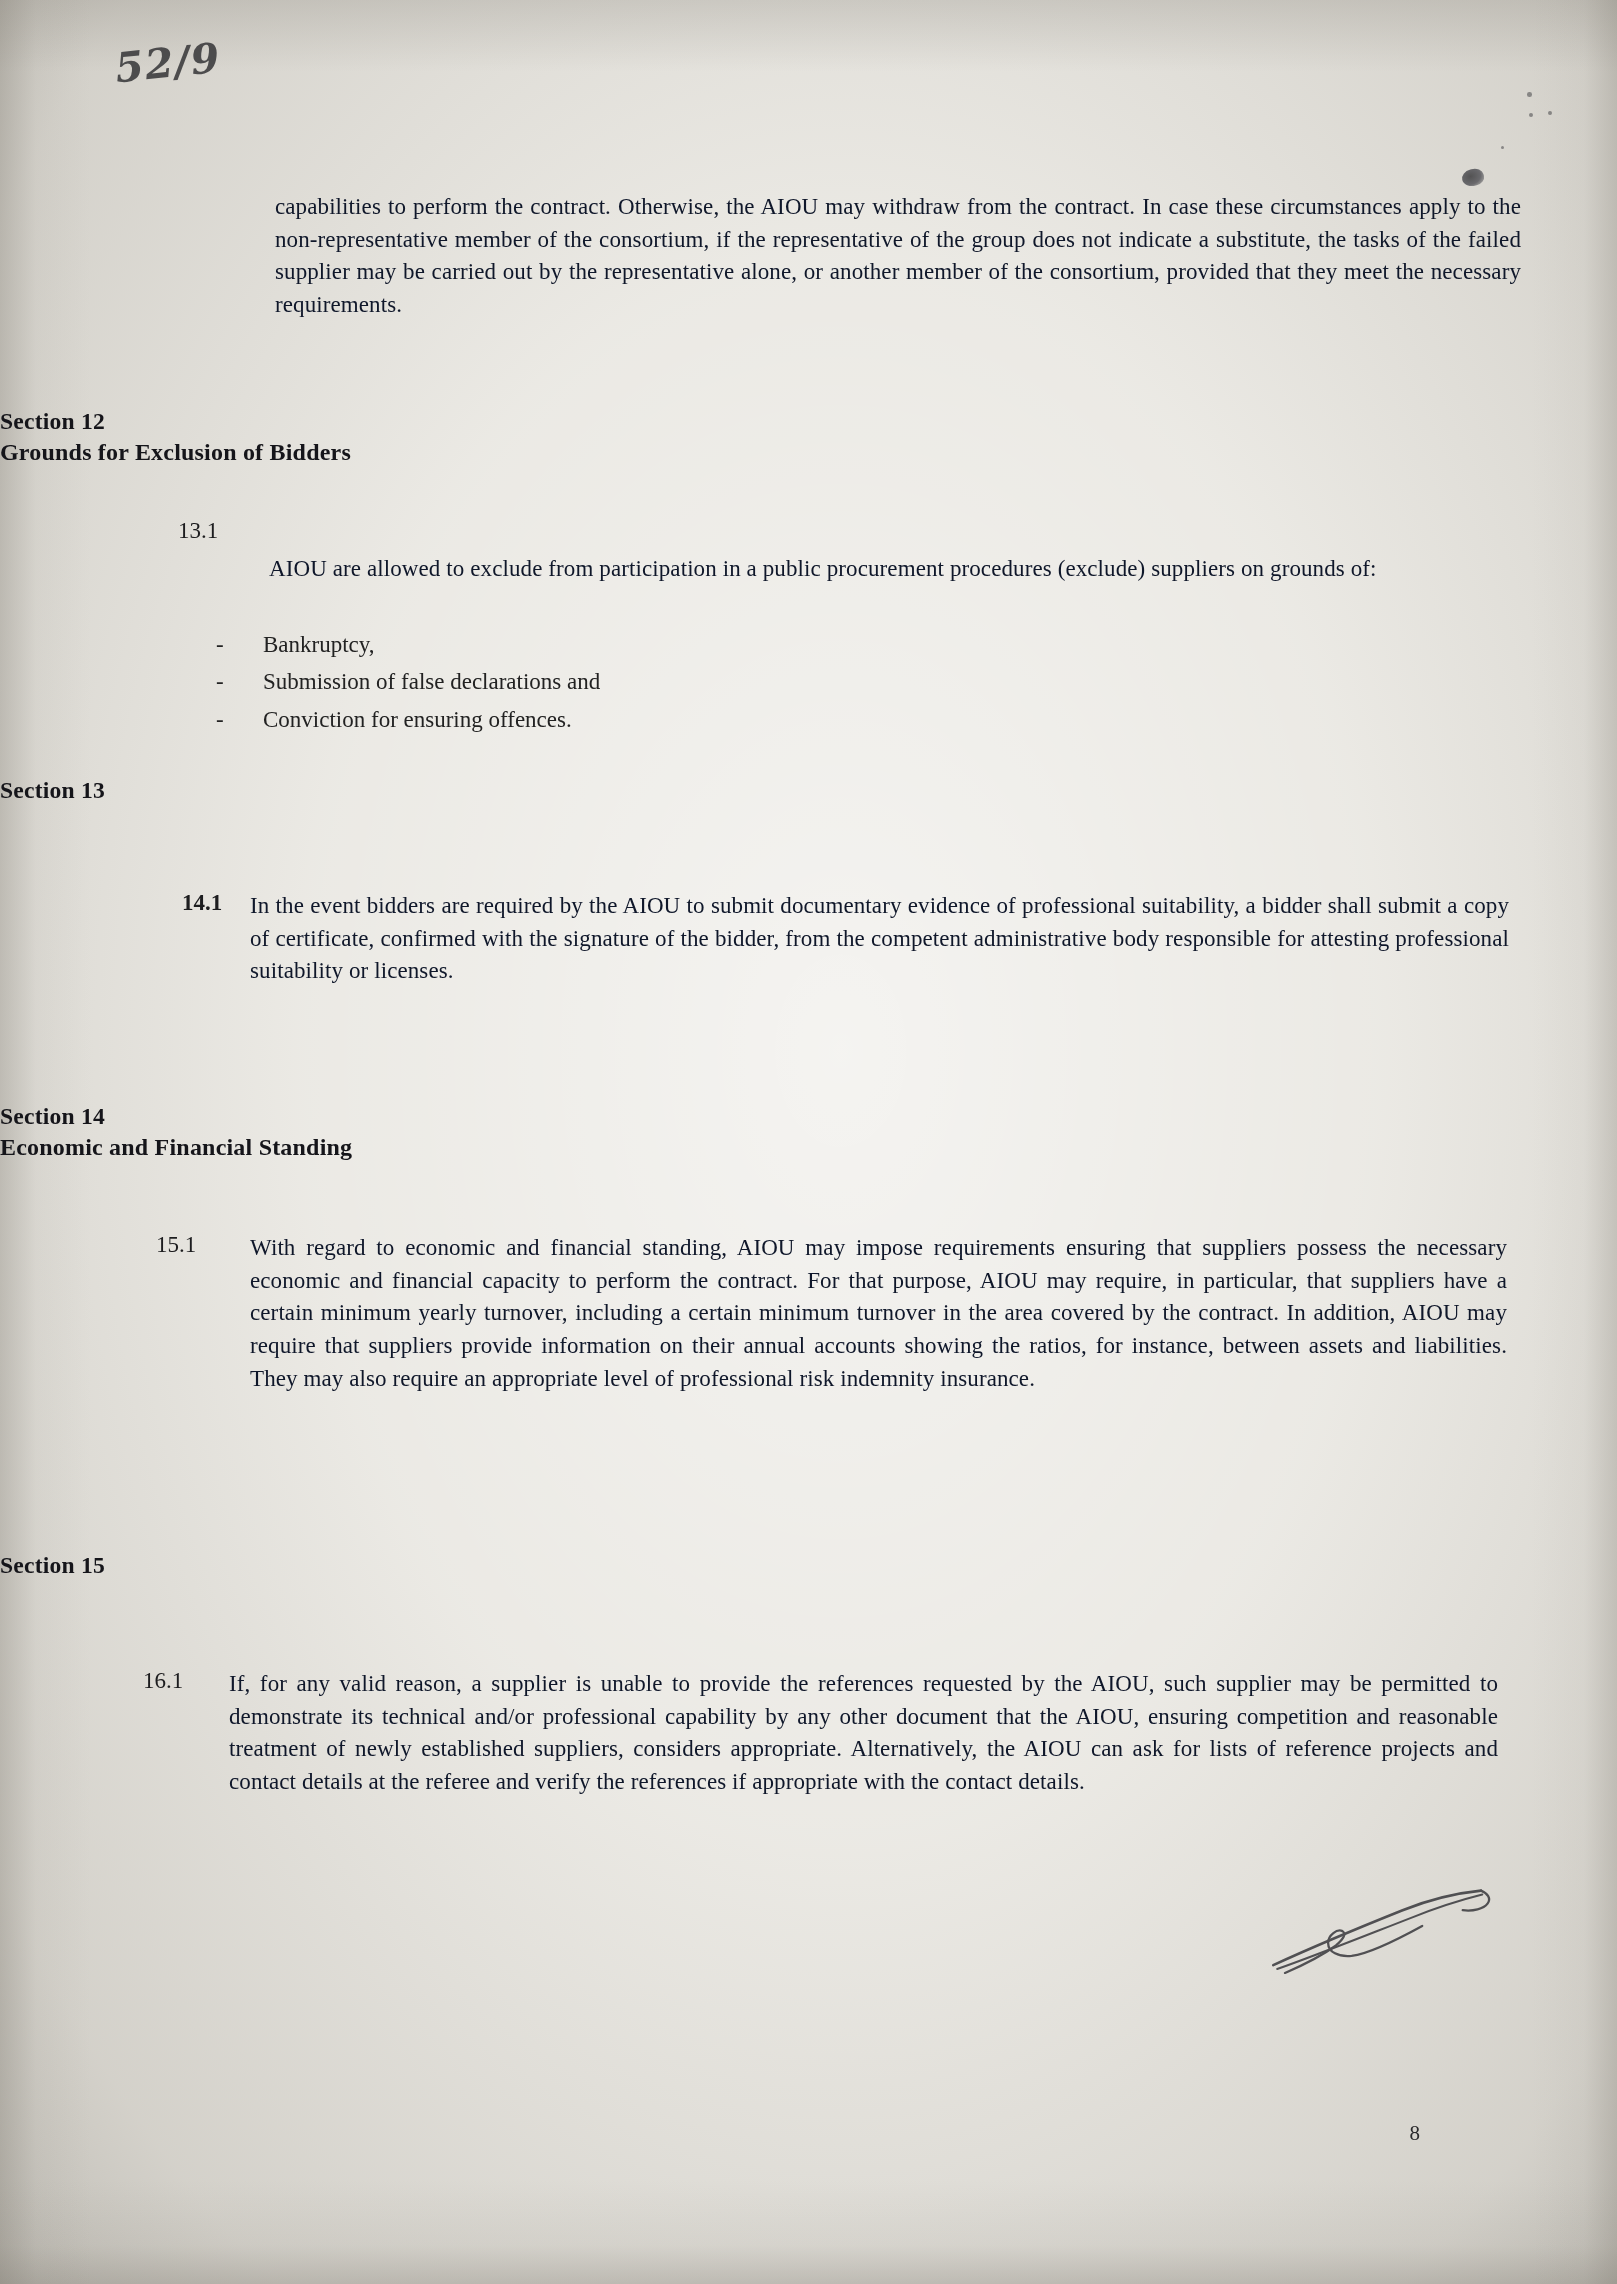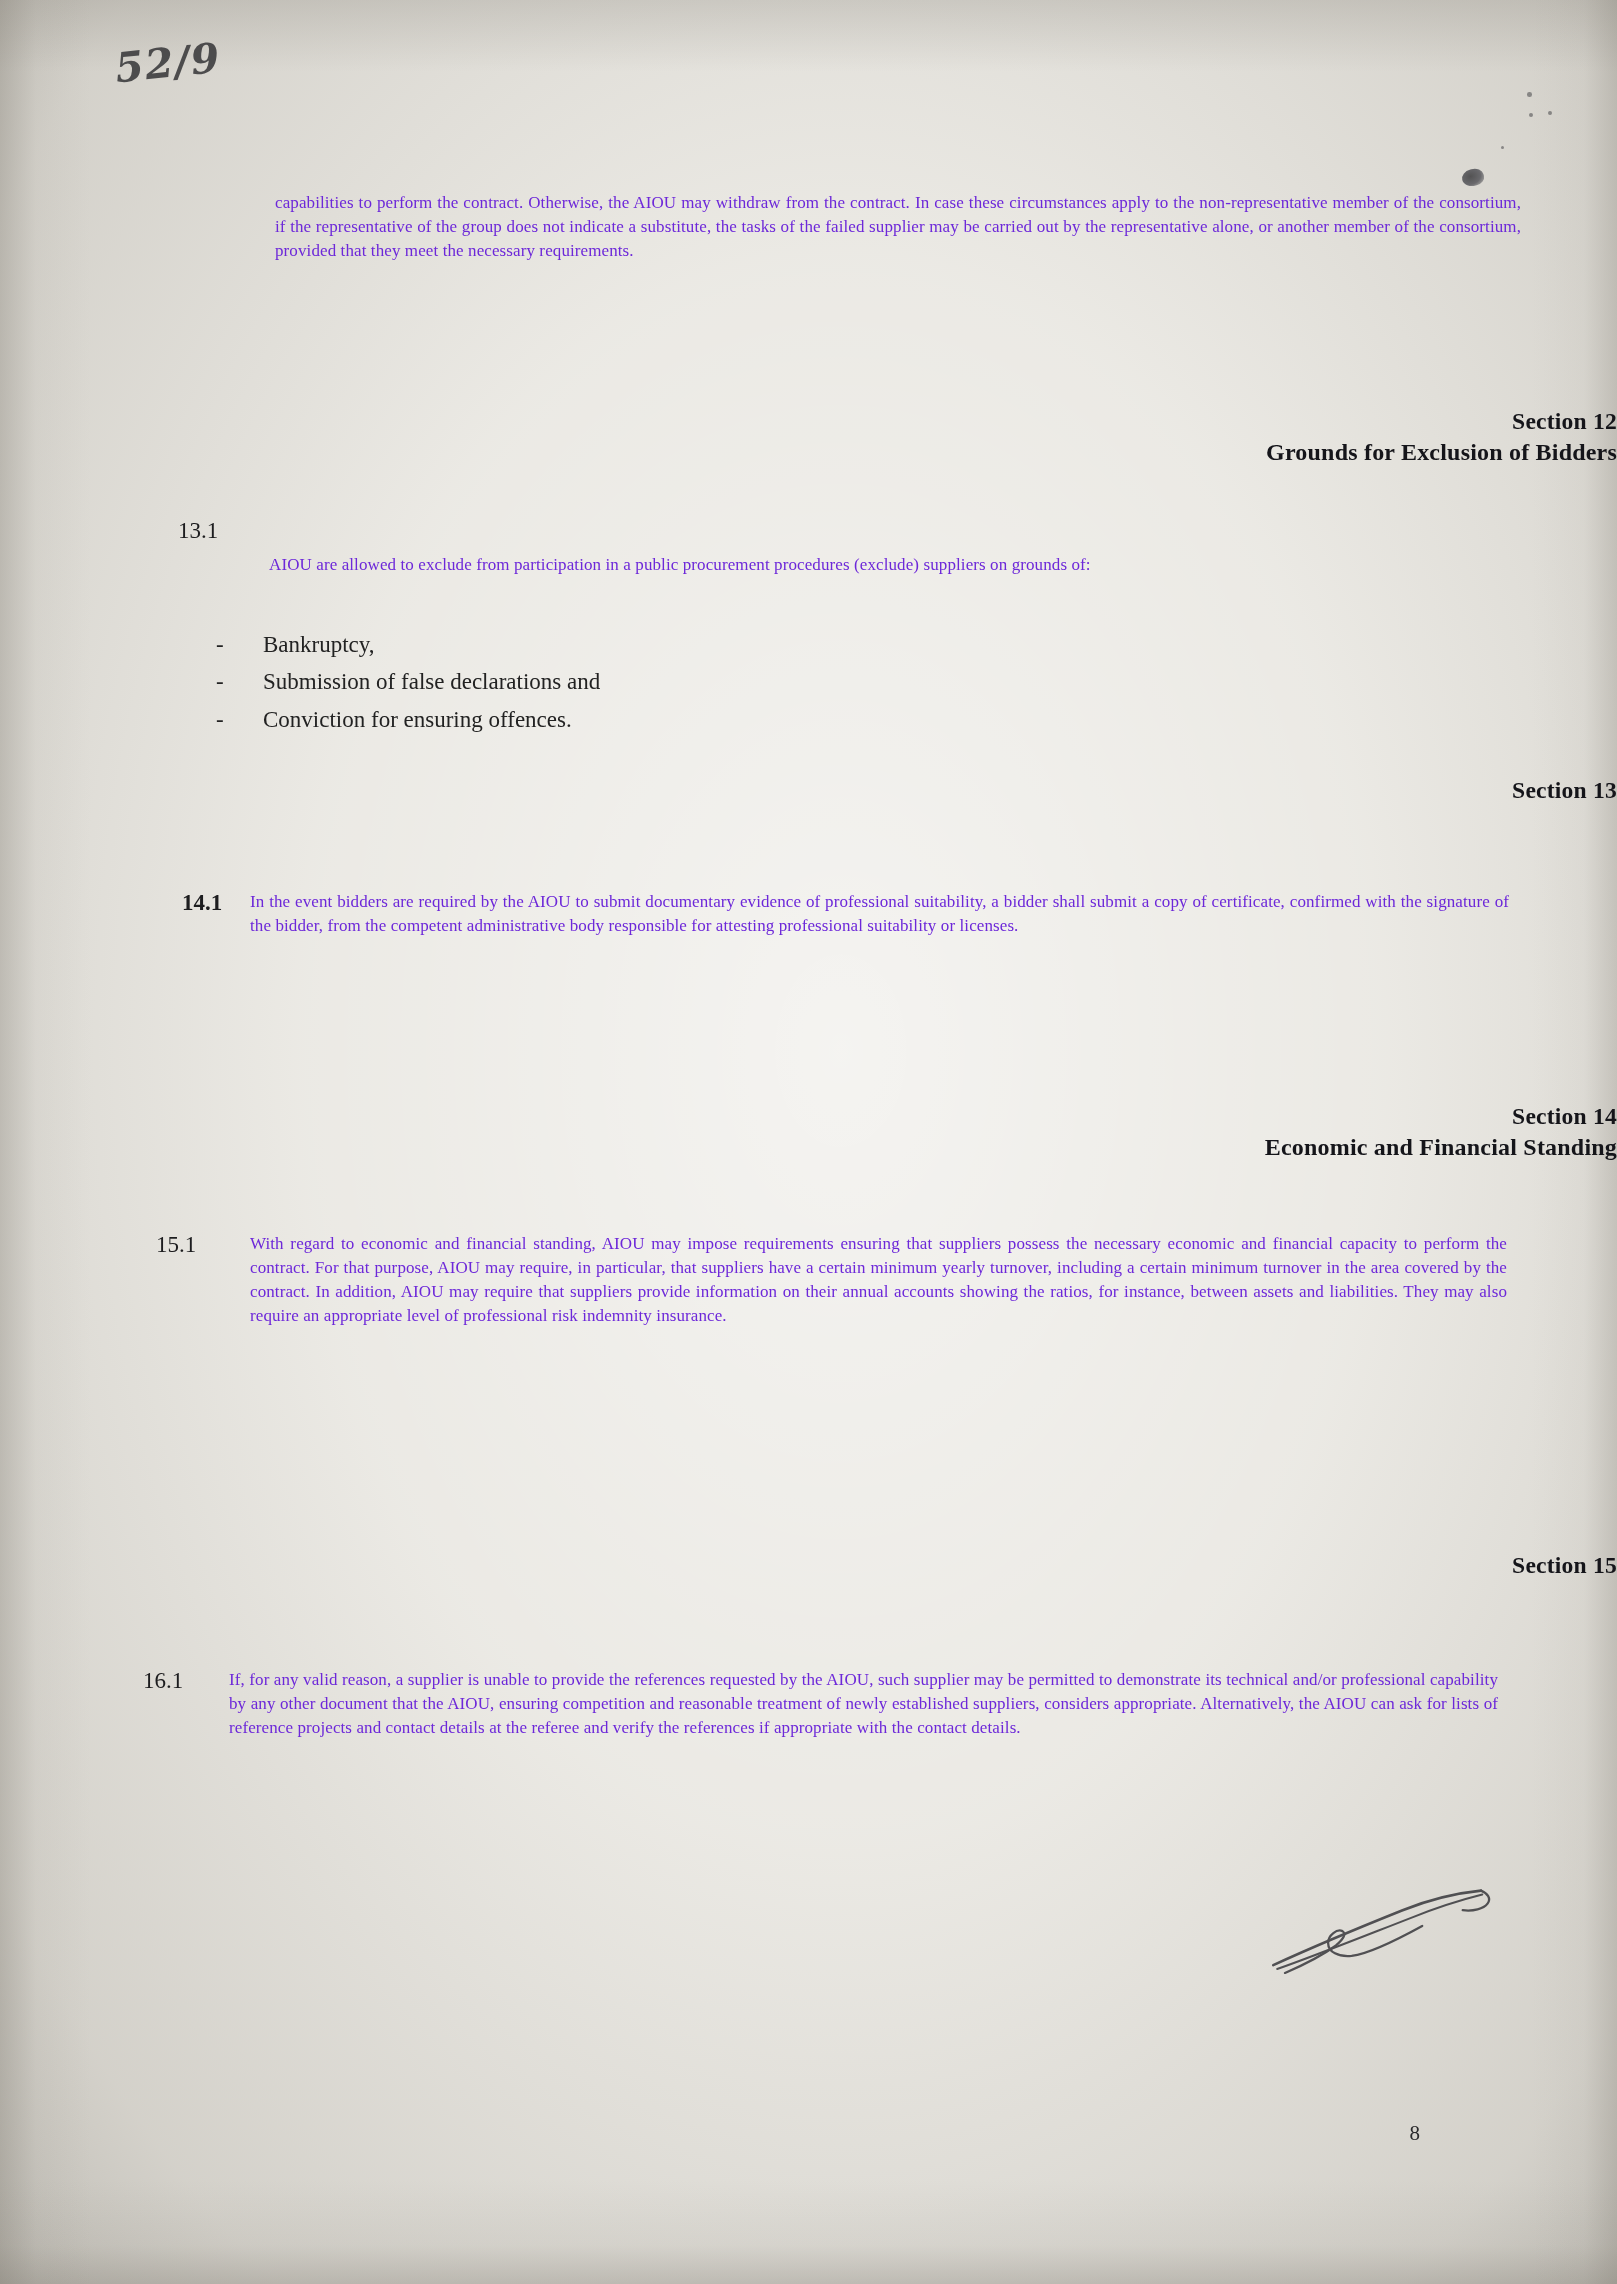--- a/index.html
+++ b/index.html
@@ -55,44 +55,44 @@
     font-style: italic;
     font-weight: 600;
     color: #3a3a3c;
     transform: rotate(-6deg);
     letter-spacing: 1.3px;
     opacity: 0.88;
   }
 
   .body-block {
     position: absolute;
-    font-size: 17px;
+    font-size: 23px;
     line-height: 1.42;
     text-align: justify;
-    color: #6d28d9;
+    color: #0f172a;
     letter-spacing: 0.1px;
   }
 
   .para-intro {
     left: 275px;
     top: 191px;
     width: 1246px;
   }
 
   .num {
     position: absolute;
     font-size: 23px;
     color: #1d1d1f;
   }
 
   .section-head {
     position: absolute;
     width: 1617px;
     left: 0;
-    text-align: right;
+    text-align: left;
     font-weight: bold;
     font-size: 23.6px;
     color: #15151a;
     letter-spacing: 0.2px;
   }
   .section-head .line2 {
     display: block;
     margin-top: 3.9px;
     font-size: 24px;
   }

